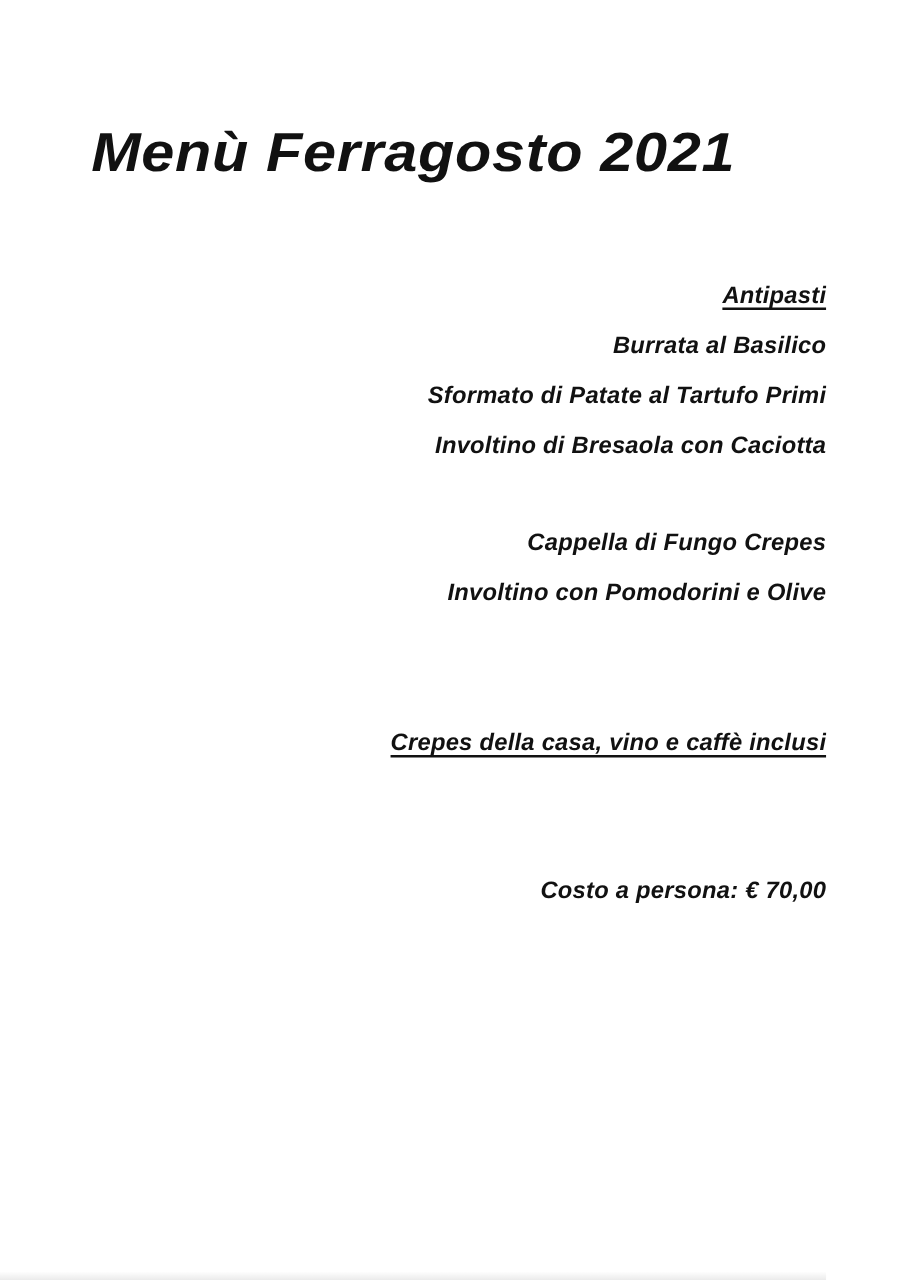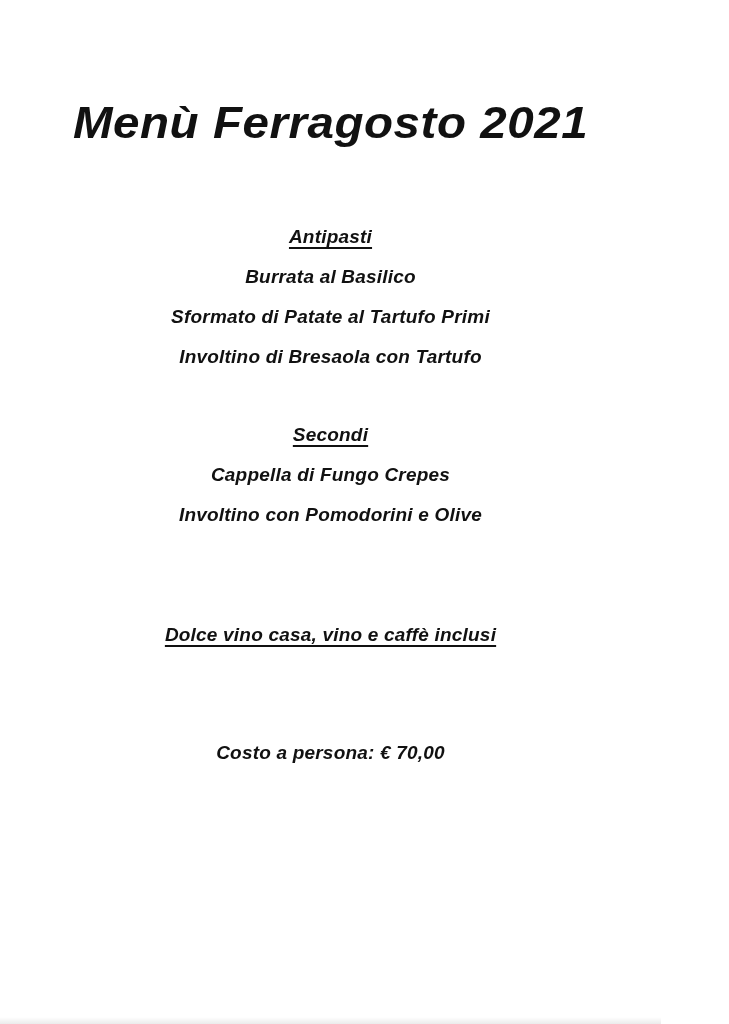--- a/index.html
+++ b/index.html
@@ -31,21 +31,21 @@
     transform: scaleX(1.08);
     transform-origin: center;
   }
   .menu-section { margin: 0; }
   .sec-antipasti { margin-top: 67px; }
   .sec-primi    { margin-top: 38px; }
   .sec-secondi  { margin-top: 38px; }
   .row {
     height: 40px;
     line-height: 40px;
-    text-align: center;
+    text-align: right;
     font-size: 19px;
     letter-spacing: 0.2px;
     white-space: nowrap;
   }
   .underlined {
     text-decoration: underline;
     text-decoration-thickness: 2px;
     text-underline-offset: 4px;
   }
   .note-row  { margin-top: 80px; }
@@ -61,29 +61,28 @@
 <body>
 
 <div class="page">
 
   <h1 class="doc-title"><span class="stretch">Menù Ferragosto 2021</span></h1>
 
   <section class="menu-section sec-antipasti">
     <div class="row underlined">Antipasti</div>
     <div class="row">Burrata al Basilico</div>
     <div class="row">Sformato di Patate al Tartufo Primi</div>
-    <div class="row">Involtino di Bresaola con Tartufo</div>
+    <div class="row">Involtino di Bresaola con Caciotta</div>
   </section>
 
 
   <section class="menu-section sec-secondi">
-    <div class="row underlined">Secondi</div>
     <div class="row">Cappella di Fungo Crepes</div>
     <div class="row">Involtino con Pomodorini e Olive</div>
   </section>
 
-  <div class="row underlined note-row">Dolce vino casa, vino e caffè inclusi</div>
+  <div class="row underlined note-row">Crepes della casa, vino e caffè inclusi</div>
 
   <div class="row price-row">Costo a persona: € 70,00</div>
 
   <div class="bottom-edge"></div>
 
 </div>
 
 </body></html>

